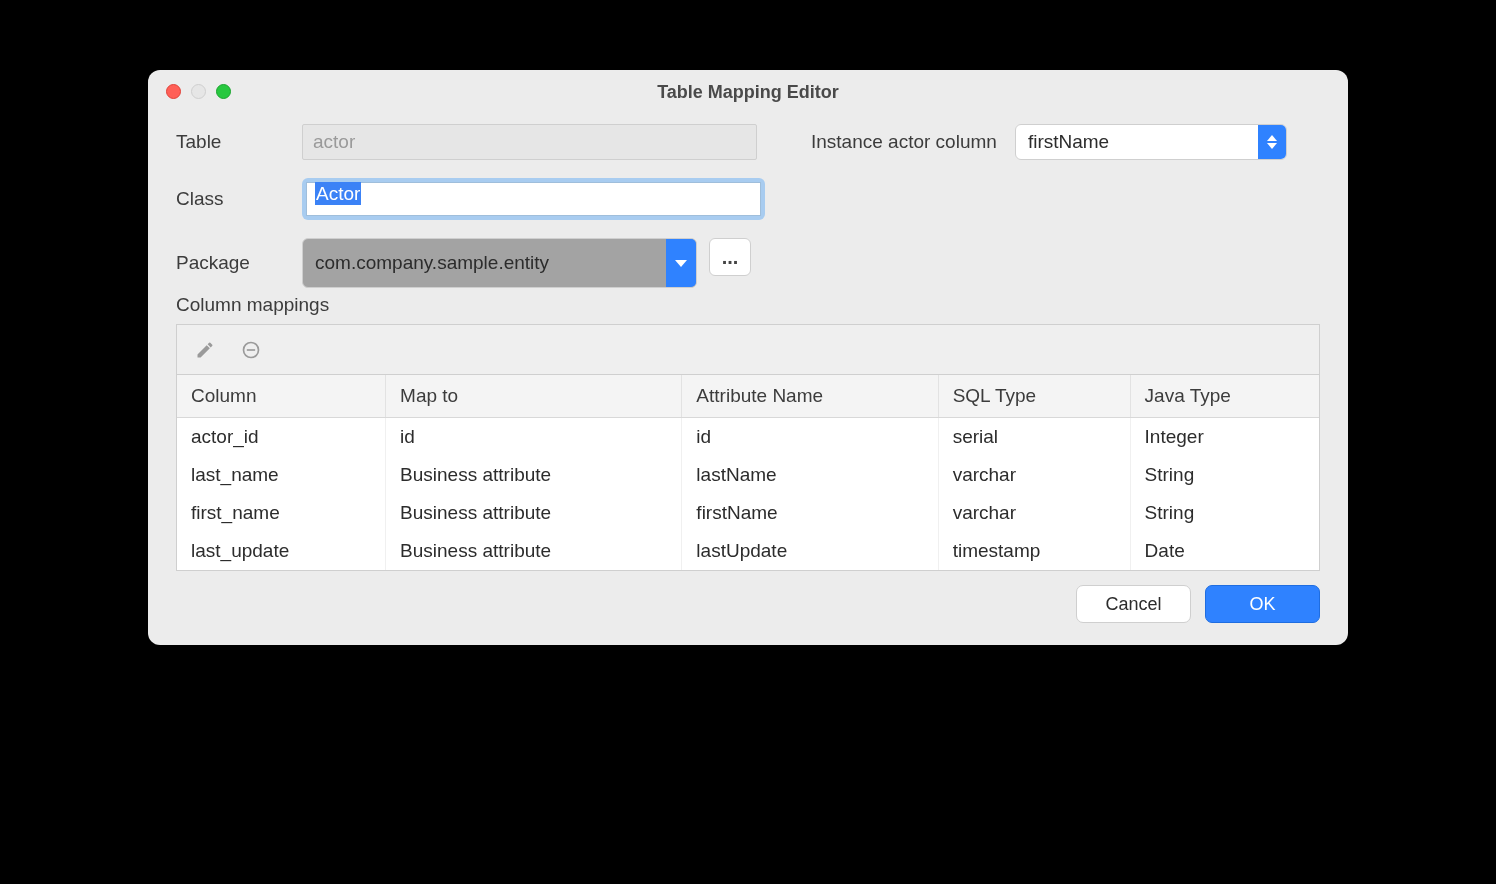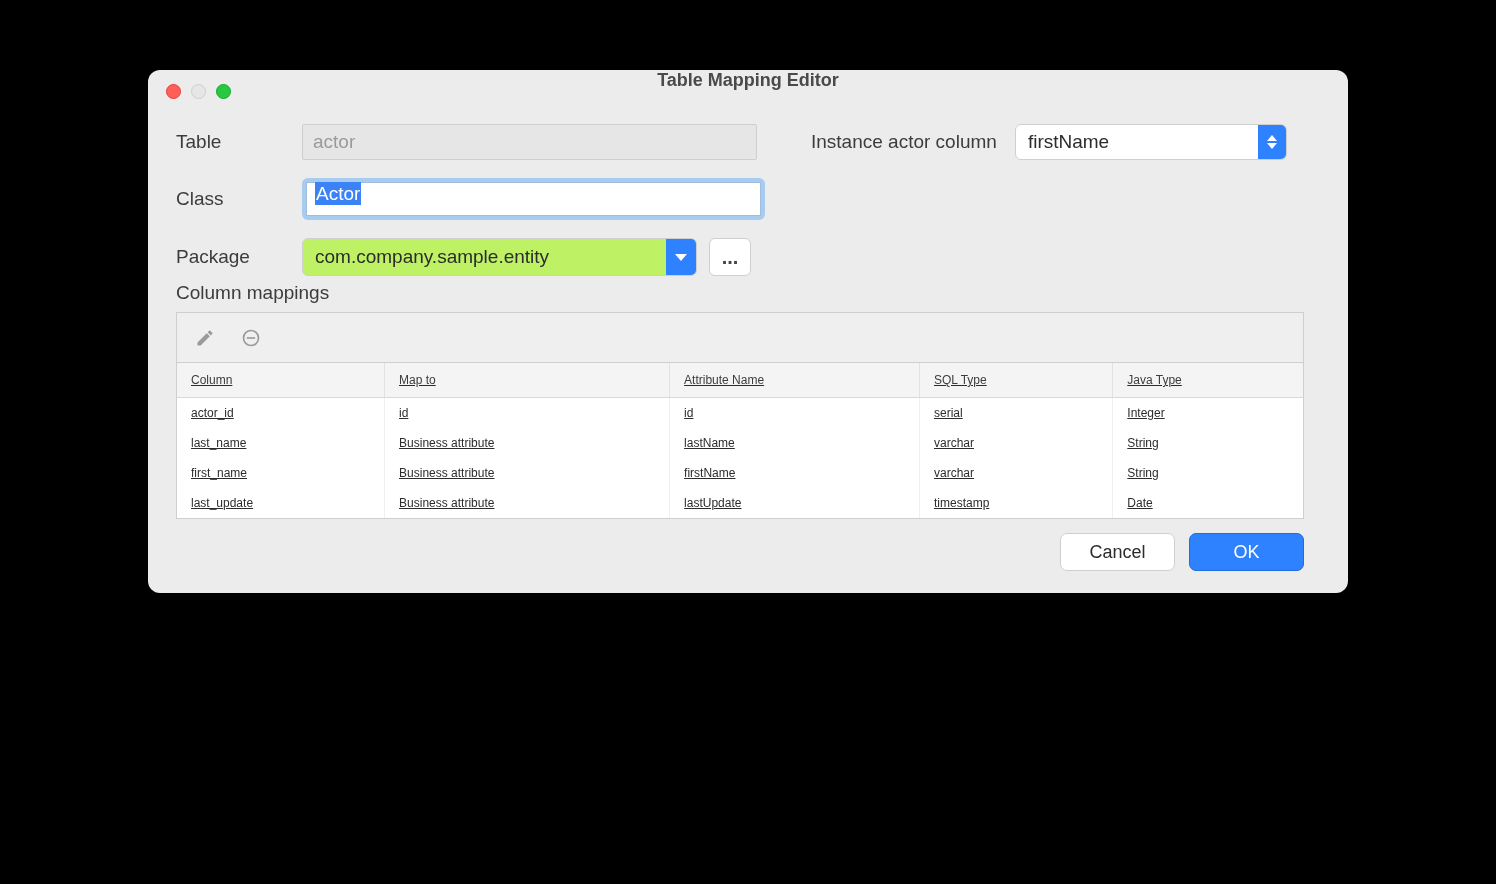--- a/index.html
+++ b/index.html
@@ -17,20 +17,21 @@
       width: 1200px;
       background: #ececec;
       border-radius: 12px;
       box-shadow: 0 20px 60px rgba(0,0,0,0.45);
       overflow: hidden;
     }
     .titlebar {
       position: relative;
       height: 44px;
       display: flex;
+      align-items: center;
       justify-content: center;
     }
     .traffic {
       position: absolute;
       left: 18px;
       top: 14px;
       display: flex;
       gap: 10px;
     }
     .tl {
@@ -38,21 +39,21 @@
     }
     .tl.red { background: #ff5f57; border: 0.5px solid #e14239; }
     .tl.yellow { background: #e6e6e6; border: 0.5px solid #cfcfcf; }
     .tl.green { background: #28c840; border: 0.5px solid #1ba52f; }
     .wintitle {
       font-size: 18px;
       font-weight: 600;
       color: #4a4a4a;
     }
     .content {
-      padding: 10px 44px 22px 28px;
+      padding: 10px 28px 22px 28px;
     }
     .form-left {
       display: grid;
       grid-template-columns: 110px auto auto;
       row-gap: 18px;
       column-gap: 16px;
       align-items: center;
     }
     .label {
       font-size: 19px;
@@ -85,25 +86,25 @@
       outline: none;
     }
     .sel-highlight {
       background: #3b82f6;
       color: #fff;
       padding: 1px 1px;
     }
     .combo {
       display: flex;
       width: 395px;
-      height: 38px;
+      height: 50px;
       border: 1px solid #cfcfcf;
       border-radius: 6px;
       overflow: hidden;
-      background: #bef264;
+      background: #a3a3a3;
     }
     .combo-text {
       flex: 1;
       font-size: 19px;
       padding: 0 12px;
       display: flex;
       align-items: center;
       color: #2c2c2c;
     }
     .combo-btn {
@@ -181,23 +182,22 @@
     }
     .icon-btn {
       width: 24px; height: 24px;
       display: flex; align-items: center; justify-content: center;
       color: #9a9a9a;
       cursor: pointer;
     }
     table.grid {
       width: 100%;
       border-collapse: collapse;
-      font-size: 12px;
+      font-size: 19px;
       color: #2c2c2c;
-      text-decoration: underline;
     }
     table.grid th {
       background: #f4f4f4;
       text-align: left;
       font-weight: 400;
       color: #3c3c3c;
       padding: 10px 14px;
       border-bottom: 1px solid #d8d8d8;
       border-right: 1px solid #e2e2e2;
     }

